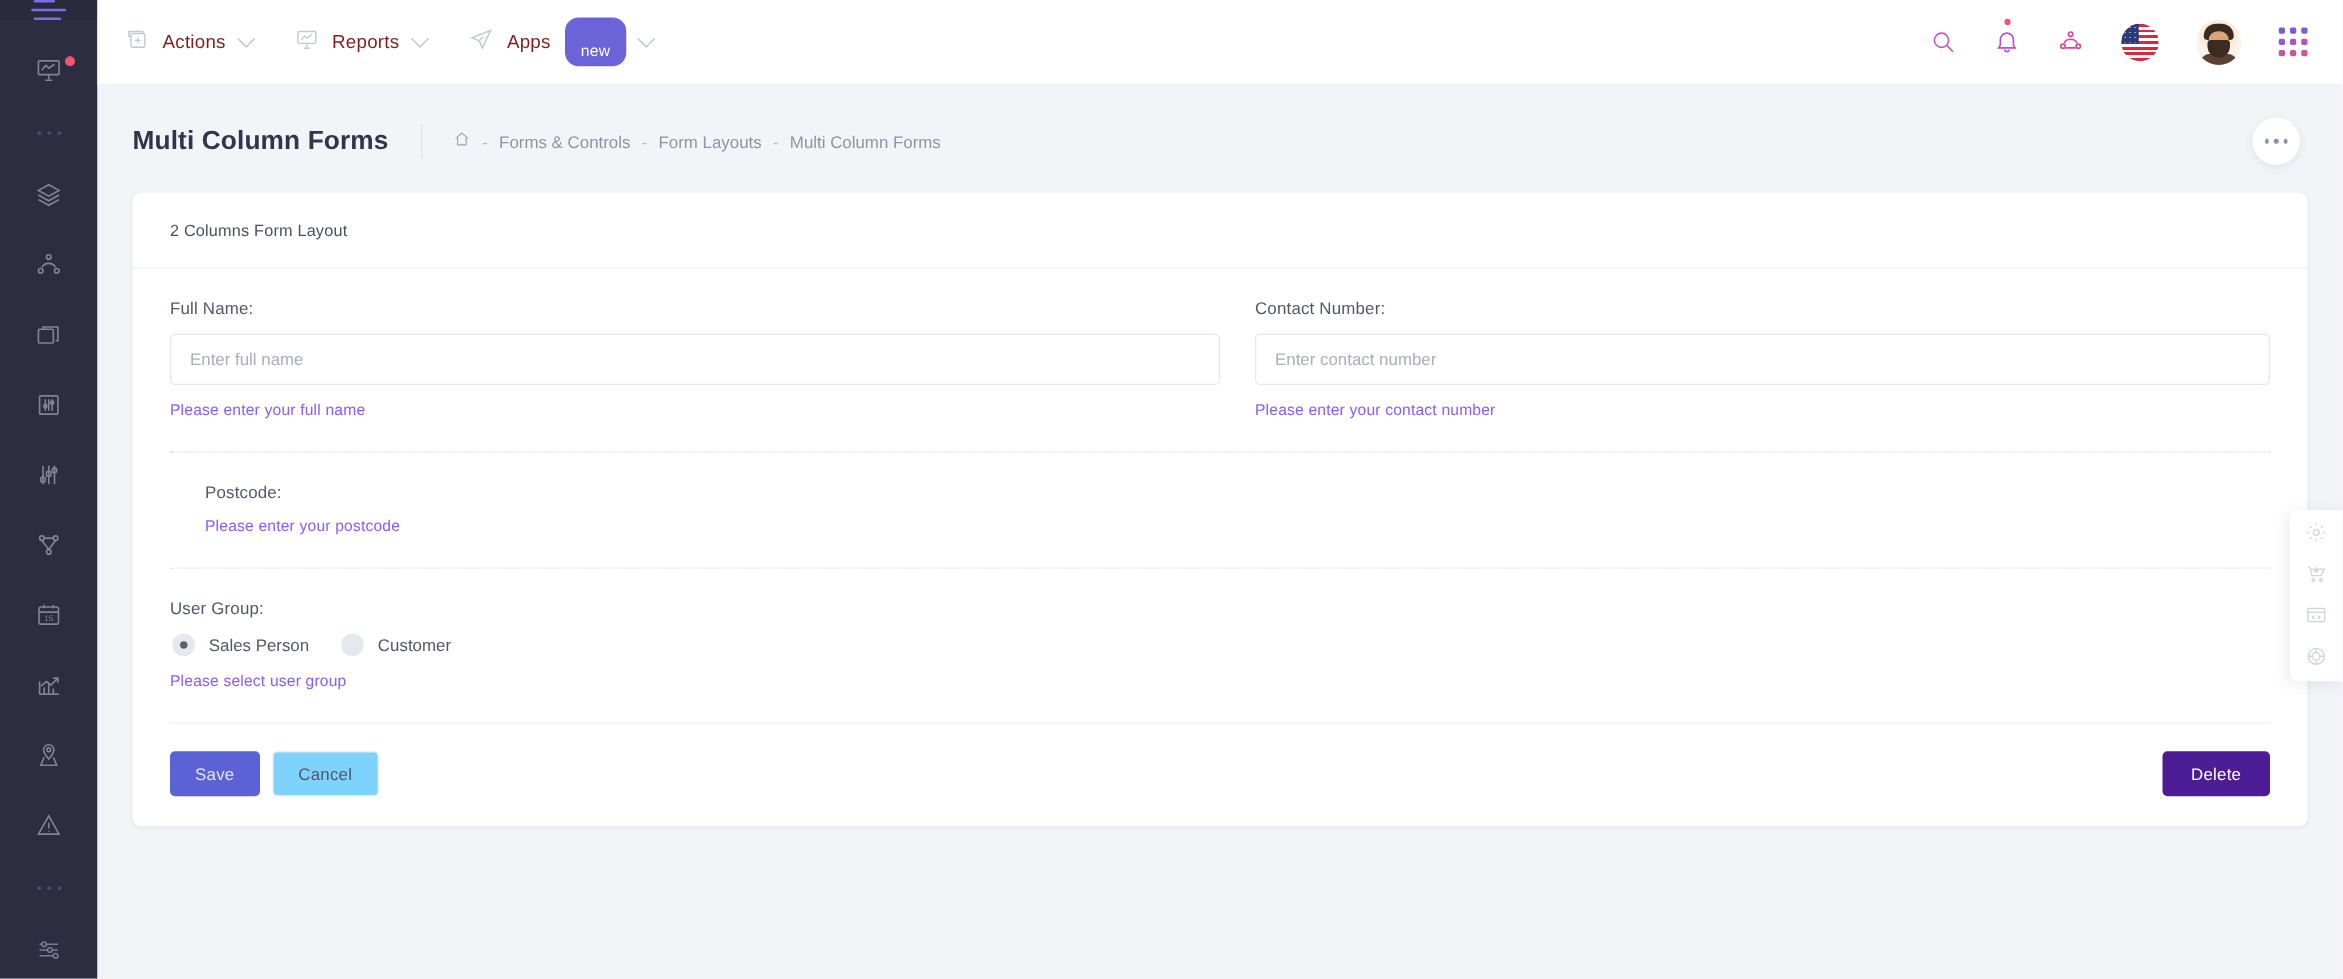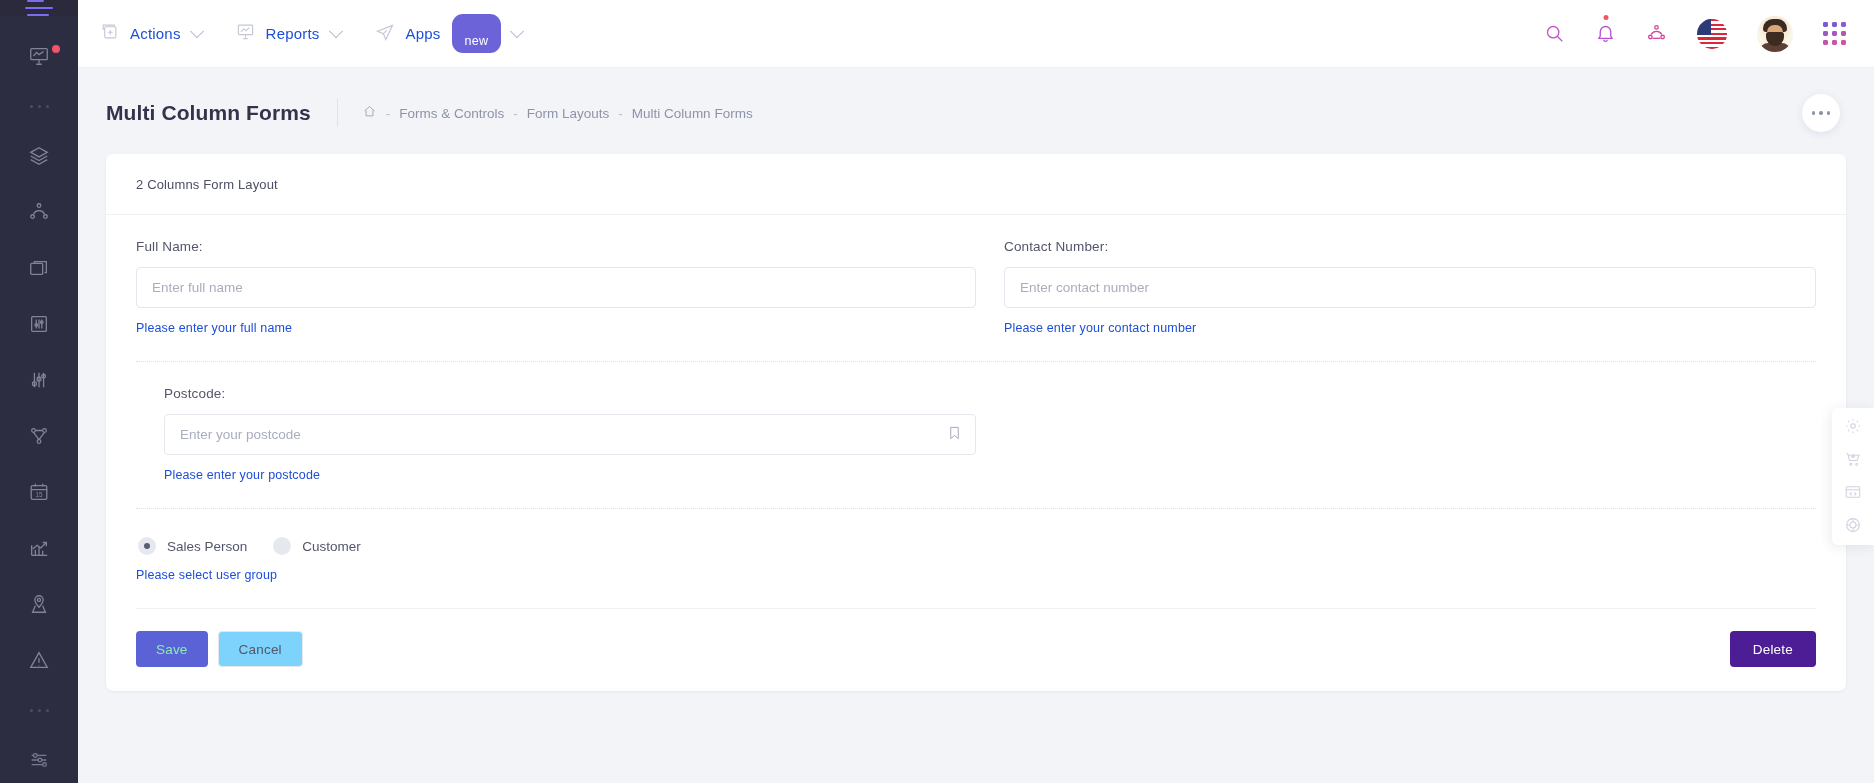--- a/index.html
+++ b/index.html
@@ -56,21 +56,21 @@
   
   .topbar {
     height: 68px; background: #ffffff;
     display: flex; align-items: center;
     padding: 0 28px 0 22px;
     border-bottom: 1px solid #eef0f5;
     flex: 0 0 68px;
   }
   .nav-group { display: flex; align-items: center; gap: 34px; }
   .nav-item { display: flex; align-items: center; gap: 11px; cursor: pointer; }
-  .nav-item .label { font-size: 15px; color: #1d4ed8; letter-spacing: .2px; }
+  .nav-item .label { font-size: 15px; color: #7f1d1d; letter-spacing: .2px; }
   .chev { width: 10px; height: 10px; border-right: 1.6px solid #b9bdcc; border-bottom: 1.6px solid #b9bdcc;
           transform: rotate(45deg) translate(-2px,-2px); }
   .badge-new {
     background: #6c63d8; color: #fff; font-size: 12.5px;
     border-radius: 11px; padding: 20px 13px 5px; letter-spacing:.3px;
   }
   .topbar-right { margin-left: auto; display: flex; align-items: center; gap: 30px; }
   .ticon { position: relative; cursor: pointer; display:flex; align-items:center; justify-content:center; }
   .ticon .notif-dot {
     position: absolute; top: -8px; left: 50%; transform: translateX(-50%);
@@ -144,41 +144,41 @@
     width: 100%; height: 41px;
     border: 1px solid #e4e7ee; border-radius: 4px;
     padding: 0 38px 0 15px;
     font-size: 13.5px; color: #53566b;
     font-family: "Liberation Sans", sans-serif;
     background: #fff; outline: none;
   }
   .f-input::placeholder { color: #a9adbe; }
   .f-input.no-icon { padding-right: 15px; }
   .in-icon { position: absolute; right: 14px; top: 50%; transform: translateY(-50%); pointer-events:none; }
-  .f-help { font-size: 12.5px; color: #1d4ed8; margin-top: 13px; letter-spacing:.15px; }
+  .f-help { font-size: 12.5px; color: #8b5cf6; margin-top: 13px; letter-spacing:.15px; }
 
   .radio-set { display: flex; align-items: center; gap: 26px; margin: 4px 0 0 2px; }
   .radio-opt { display: flex; align-items: center; gap: 11px; cursor: pointer; }
   .radio {
     width: 18px; height: 18px; border-radius: 50%;
     background: #e6e8f0; display:flex; align-items:center; justify-content:center;
   }
   .radio.on::after { content:""; width: 6px; height: 6px; border-radius: 50%; background: #5b5d72; }
   .radio-label { font-size: 13.5px; color: #53566b; }
 
   .card-footer {
     display: flex; align-items: center;
     padding: 22px 30px 24px;
   }
   .btn {
     height: 36px; border-radius: 4px; border: none;
     font-size: 13.5px; padding: 0 20px; cursor: pointer;
     font-family: "Liberation Sans", sans-serif; letter-spacing:.2px;
   }
-  .btn-save { background: #5a62d6; color: #86efac; }
+  .btn-save { background: #5a62d6; color: #e5e5e5; }
   .btn-cancel { background: #7dd3fc; color: #53566b; border: 1px solid #e4e7ee; margin-left: 10px; }
   .btn-delete { background: #4c1d95; color: #fff; margin-left: auto; padding: 0 23px; }
 
   
   .float-panel {
     position: absolute; right: 0; top: 408px;
     width: 42px; background: #fff;
     border-radius: 6px 0 0 6px;
     box-shadow: -2px 2px 12px rgba(60,64,97,.10);
     padding: 9px 0 11px;
@@ -460,34 +460,27 @@
               <div class="input-wrap">
                 <input class="f-input no-icon" type="text" placeholder="Enter contact number" style="">
               </div>
               <div class="f-help">Please enter your contact number</div>
             </div>
           </div>
 
           <div class="form-row">
             <div class="form-col right">
               <div class="f-label">Postcode:</div>
-              <div class="input-wrap">
-                <input class="f-input" type="text" placeholder="Enter your postcode" style="">
-                <span class="in-icon">
-                  <svg width="15" height="15" viewBox="0 0 24 24" fill="none" stroke="#9fa4b8" stroke-width="1.5">
-                    <path d="M6 3h12v18l-6-5-6 5V3z"></path>
-                  </svg>
-                </span>
-              </div>
               <div class="f-help">Please enter your postcode</div>
             </div>
           </div>
 
           <div class="form-row last">
             <div class="form-col full">
+              <div class="f-label">User Group:</div>
               <div class="radio-set">
                 <label class="radio-opt">
                   <span class="radio on"></span>
                   <span class="radio-label">Sales Person</span>
                 </label>
                 <label class="radio-opt">
                   <span class="radio"></span>
                   <span class="radio-label">Customer</span>
                 </label>
               </div>

